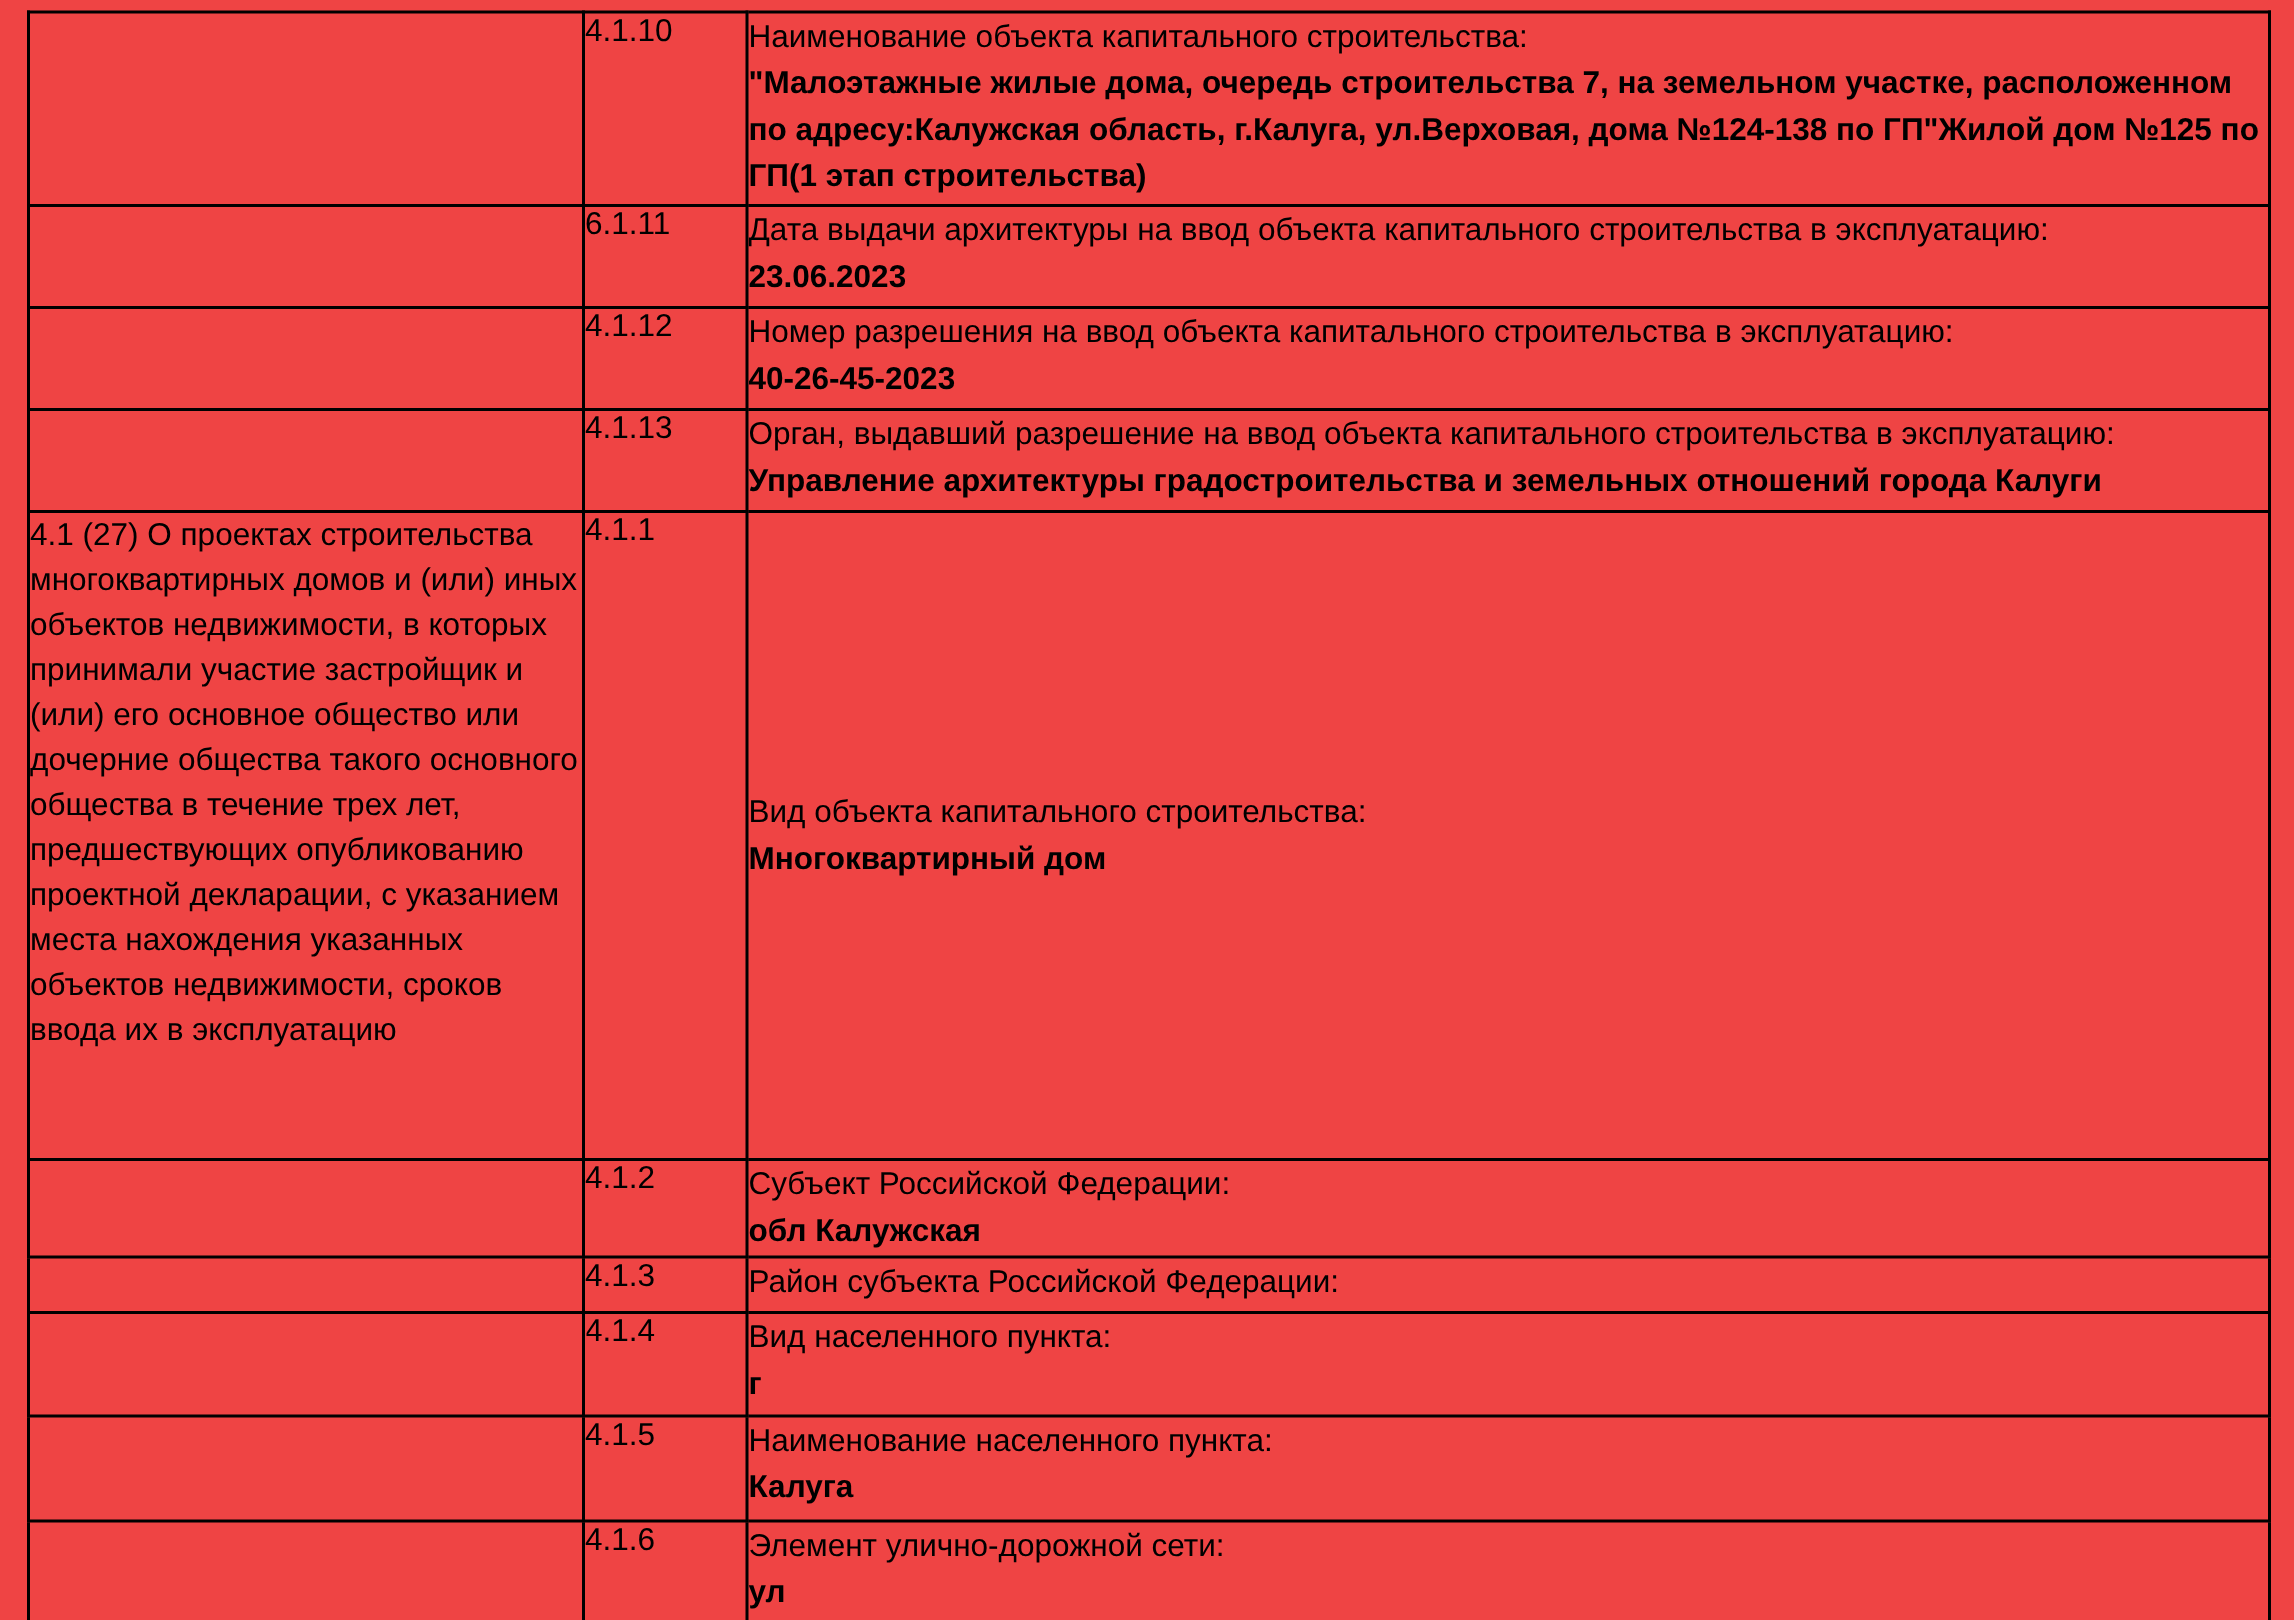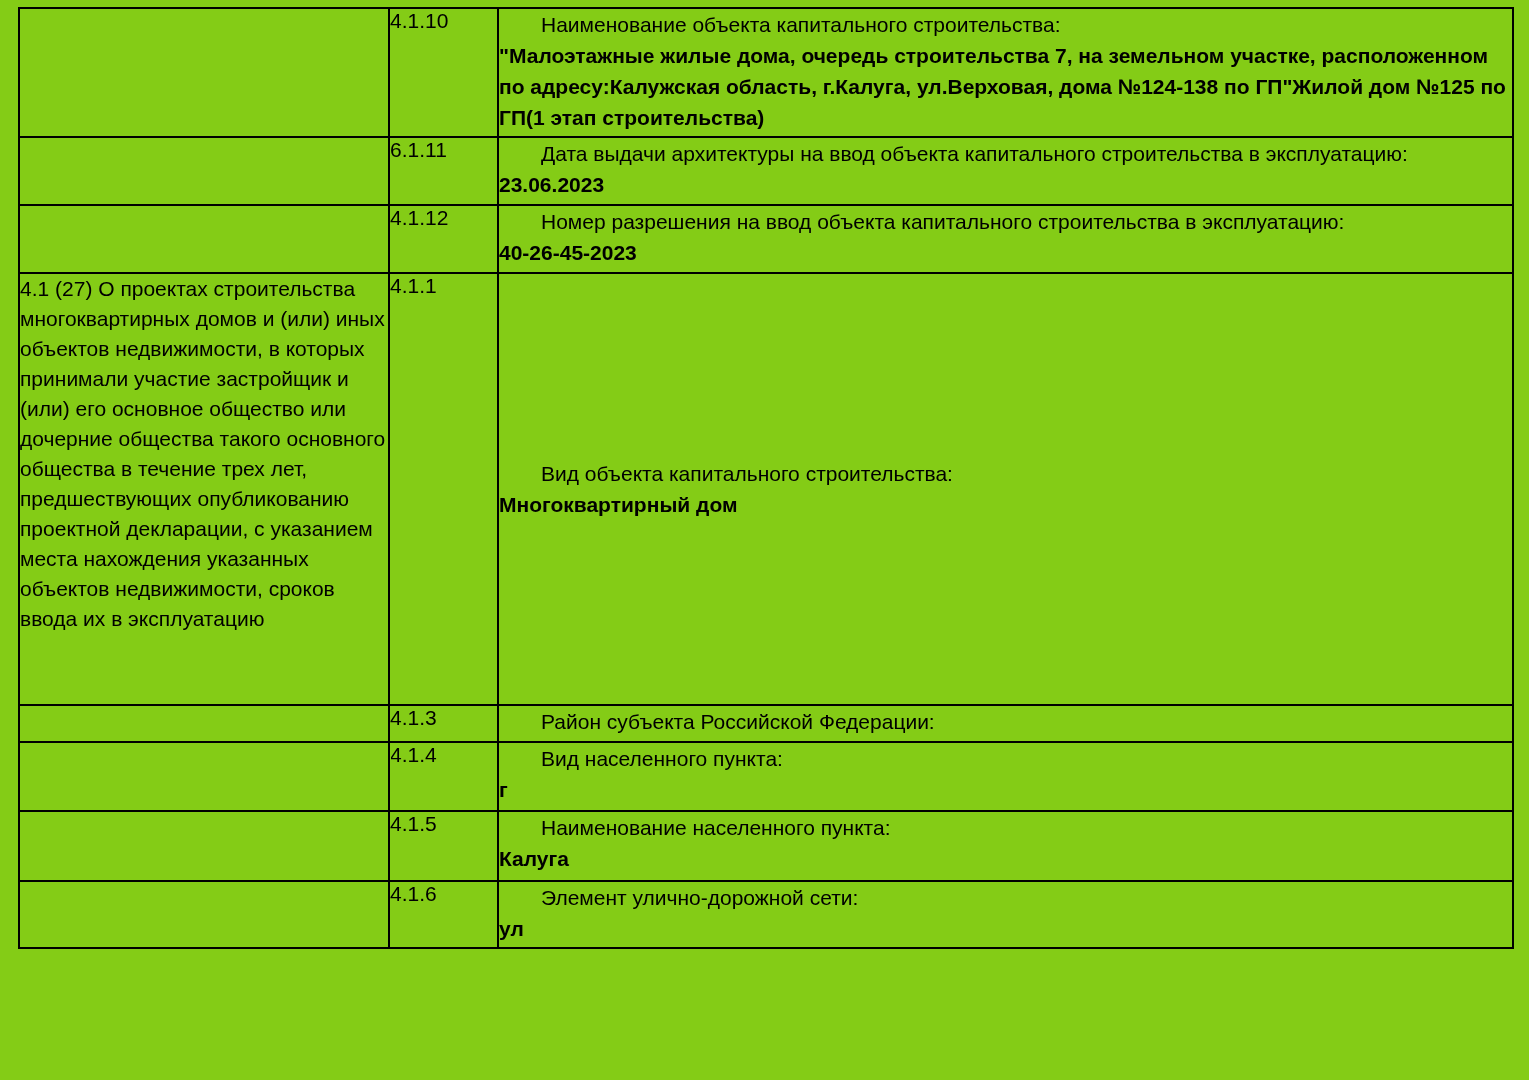--- a/index.html
+++ b/index.html
@@ -5,21 +5,21 @@
   html, body { margin: 0; padding: 0; background: #ffffff; }
   body {
     font-family: "Liberation Sans", sans-serif;
     color: #000000;
     -webkit-font-smoothing: antialiased;
   }
   .page {
     position: relative;
     width: 1529px;
     height: 1080px;
-    background: #84cc16;
+    background: #ef4444;
     overflow: hidden;
   }
   table.decl {
     border-collapse: collapse;
     table-layout: fixed;
     margin: 7px 0 0 18px;
     width: 1494px;
   }
   table.decl td {
     border: 2px solid #000000;
@@ -41,21 +41,21 @@
   td.c2 {
     vertical-align: middle;
     padding: 0 4px 0 7px;
     font-size: 21px;
   }
   td.c3 {
     padding: 1px 10px 2px 7px;
     font-size: 21px;
     line-height: 31px;
   }
-  .lbl { font-weight: normal; margin-left: 42px; }
+  .lbl { font-weight: normal; }
   .val { font-weight: bold; }
 
   tr.h127 td { height: 127px; }
   tr.h66  td { height: 66px; }
   tr.h430 td { height: 430px; }
   tr.h63  td { height: 63px; }
   tr.h35  td { height: 35px; }
   tr.h67  td { height: 67px; border-radius: 13px; }
   tr.h68  td { height: 68px; }
   tr.h65  td { height: 65px; }
@@ -94,30 +94,46 @@
 
     <tr class="h66">
       <td class="c1"></td>
       <td class="c2">4.1.12</td>
       <td class="c3">
         <div class="lbl">Номер разрешения на ввод объекта капитального строительства в эксплуатацию:</div>
         <div class="val">40-26-45-2023</div>
       </td>
     </tr>
 
+    <tr class="h66">
+      <td class="c1"></td>
+      <td class="c2">4.1.13</td>
+      <td class="c3">
+        <div class="lbl">Орган, выдавший разрешение на ввод объекта капитального строительства в эксплуатацию:</div>
+        <div class="val">Управление архитектуры градостроительства и земельных отношений города Калуги</div>
+      </td>
+    </tr>
 
     <tr class="h430 center-content">
       <td class="c1">4.1 (27) О проектах строительства многоквартирных домов и (или) иных объектов недвижимости, в которых принимали участие застройщик и (или) его основное общество или дочерние общества такого основного общества в течение трех лет, предшествующих опубликованию проектной декларации, с указанием места нахождения указанных объектов недвижимости, сроков ввода их в эксплуатацию</td>
       <td class="c2">4.1.1</td>
       <td class="c3">
         <div class="lbl">Вид объекта капитального строительства:</div>
         <div class="val">Многоквартирный дом</div>
       </td>
     </tr>
 
+    <tr class="h63">
+      <td class="c1"></td>
+      <td class="c2">4.1.2</td>
+      <td class="c3">
+        <div class="lbl">Субъект Российской Федерации:</div>
+        <div class="val">обл Калужская</div>
+      </td>
+    </tr>
 
     <tr class="h35">
       <td class="c1"></td>
       <td class="c2">4.1.3</td>
       <td class="c3">
         <div class="lbl">Район субъекта Российской Федерации:</div>
         <div class="val"></div>
       </td>
     </tr>
 

